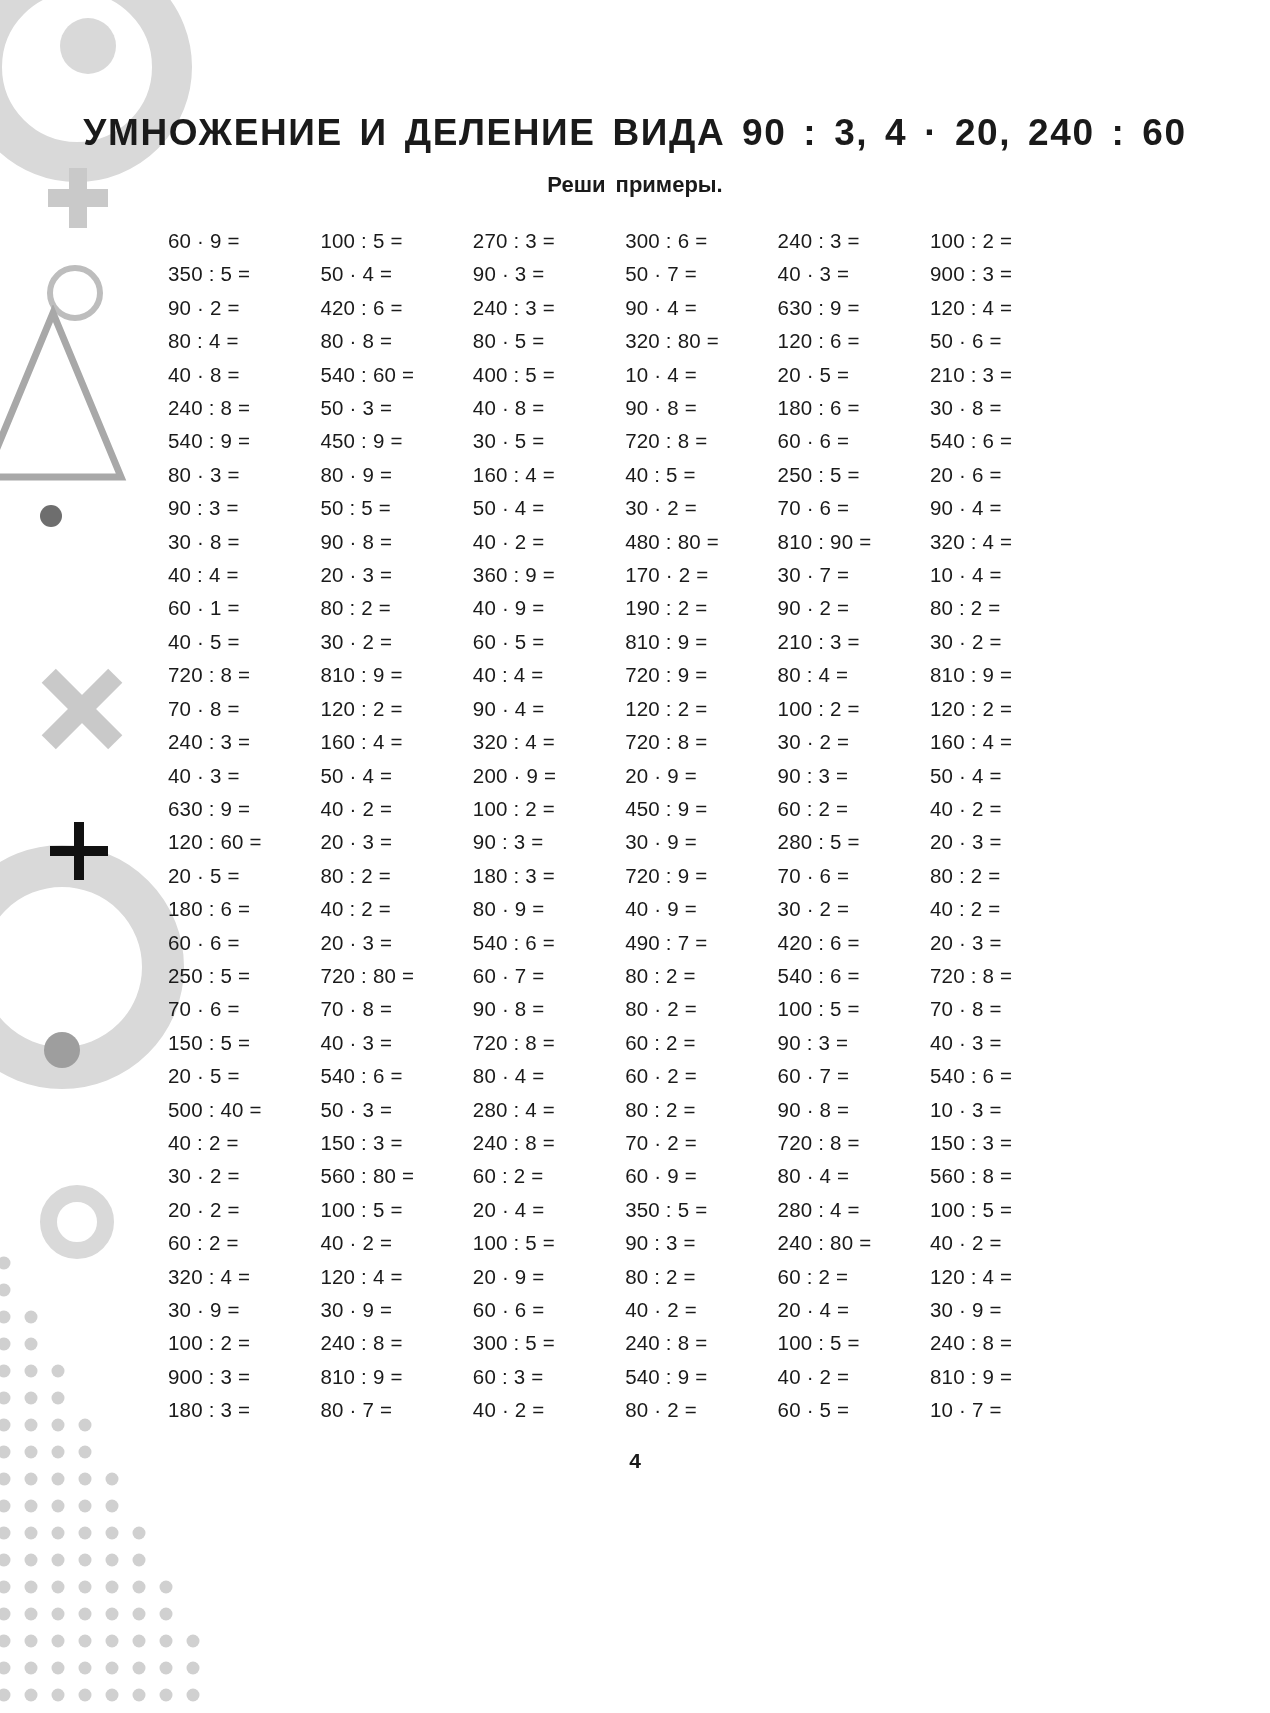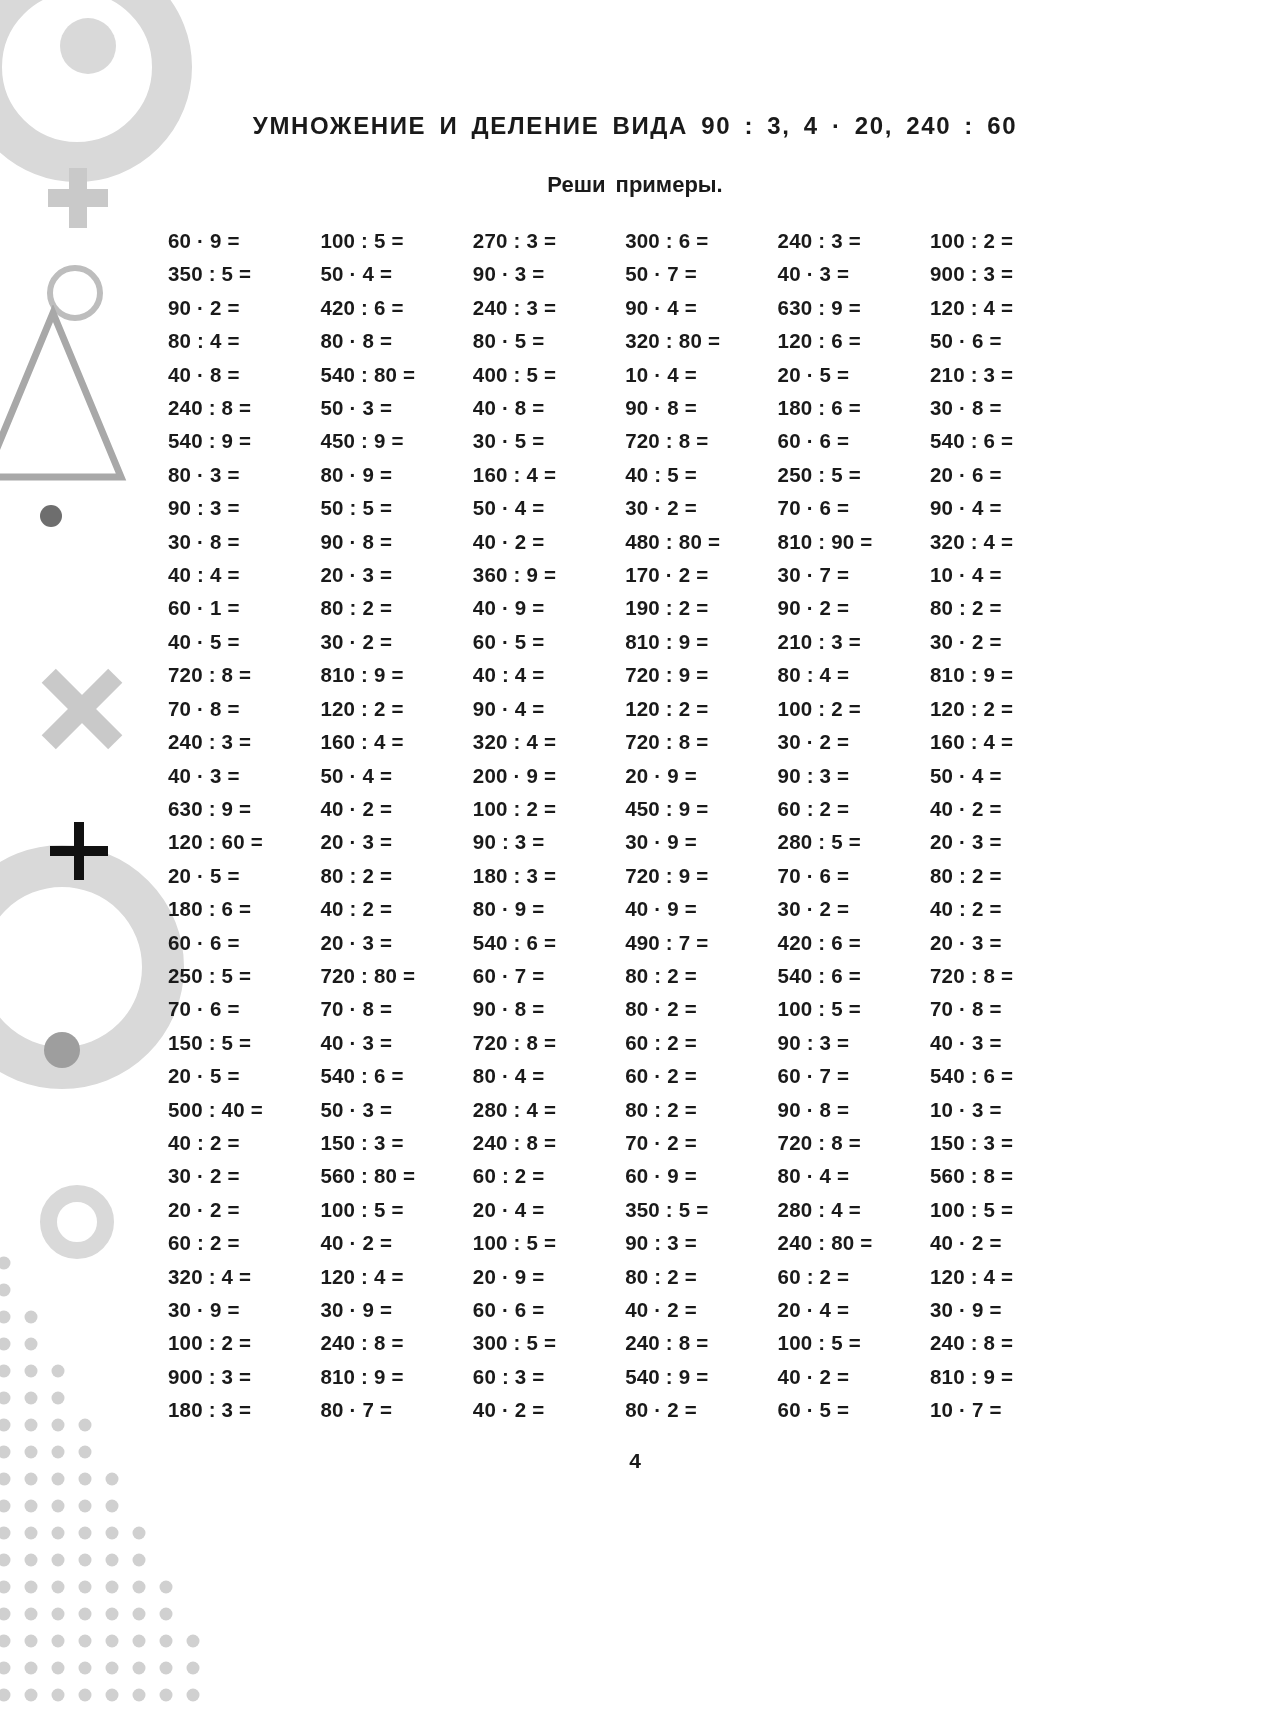--- a/index.html
+++ b/index.html
@@ -109,21 +109,21 @@
   .sheet {
     position: absolute;
     left: 0; top: 0;
     width: 1270px; height: 1713px;
   }
   .title {
     position: absolute;
     left: 0; top: 112px;
     width: 1270px;
     text-align: center;
-    font-size: 24px;
+    font-size: 37px;
     font-weight: bold;
     letter-spacing: 1.6px;
     word-spacing: 5px;
   }
   .subtitle {
     position: absolute;
     left: 0; top: 172px;
     width: 1270px;
     text-align: center;
     font-size: 22px;
@@ -133,21 +133,20 @@
 
   .columns {
     position: absolute;
     left: 168px; top: 224px;
     width: 912px;
     display: flex;
     justify-content: space-between;
   }
   .col {
     width: 150px;
-    font-weight: bold;
   }
   .col .expr {
     font-size: 20.5px;
     line-height: 33.4px;
     white-space: nowrap;
     letter-spacing: 0.2px;
   }
   
   .col-0 .expr, .col-1 .expr, .col-2 .expr,
   .col-3 .expr, .col-4 .expr, .col-5 .expr {
@@ -307,21 +306,21 @@
         <div class="expr">30 · 9 =</div>
         <div class="expr">100 : 2 =</div>
         <div class="expr">900 : 3 =</div>
         <div class="expr">180 : 3 =</div>
       </div>
     <div class="col col-1">
         <div class="expr">100 : 5 =</div>
         <div class="expr">50 · 4 =</div>
         <div class="expr">420 : 6 =</div>
         <div class="expr">80 · 8 =</div>
-        <div class="expr">540 : 80 =</div>
+        <div class="expr">540 : 60 =</div>
         <div class="expr">50 · 3 =</div>
         <div class="expr">450 : 9 =</div>
         <div class="expr">80 · 9 =</div>
         <div class="expr">50 : 5 =</div>
         <div class="expr">90 · 8 =</div>
         <div class="expr">20 · 3 =</div>
         <div class="expr">80 : 2 =</div>
         <div class="expr">30 · 2 =</div>
         <div class="expr">810 : 9 =</div>
         <div class="expr">120 : 2 =</div>

